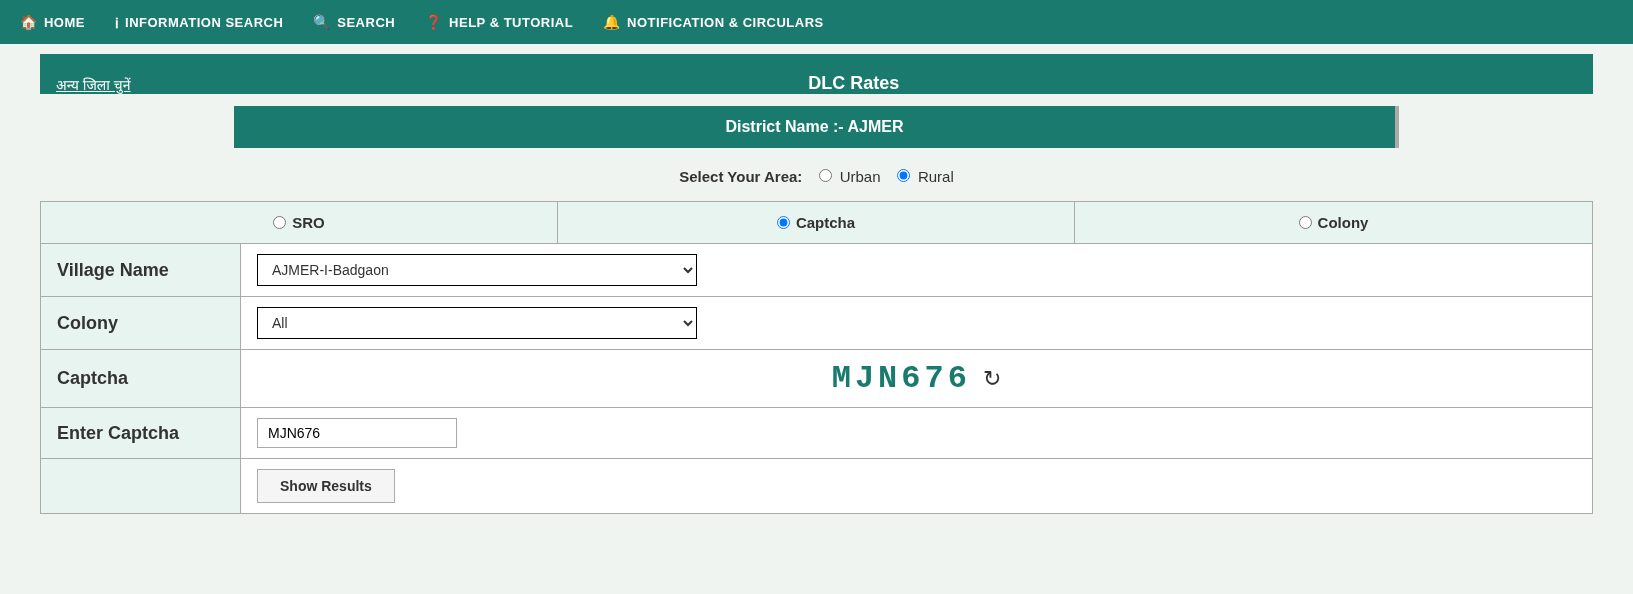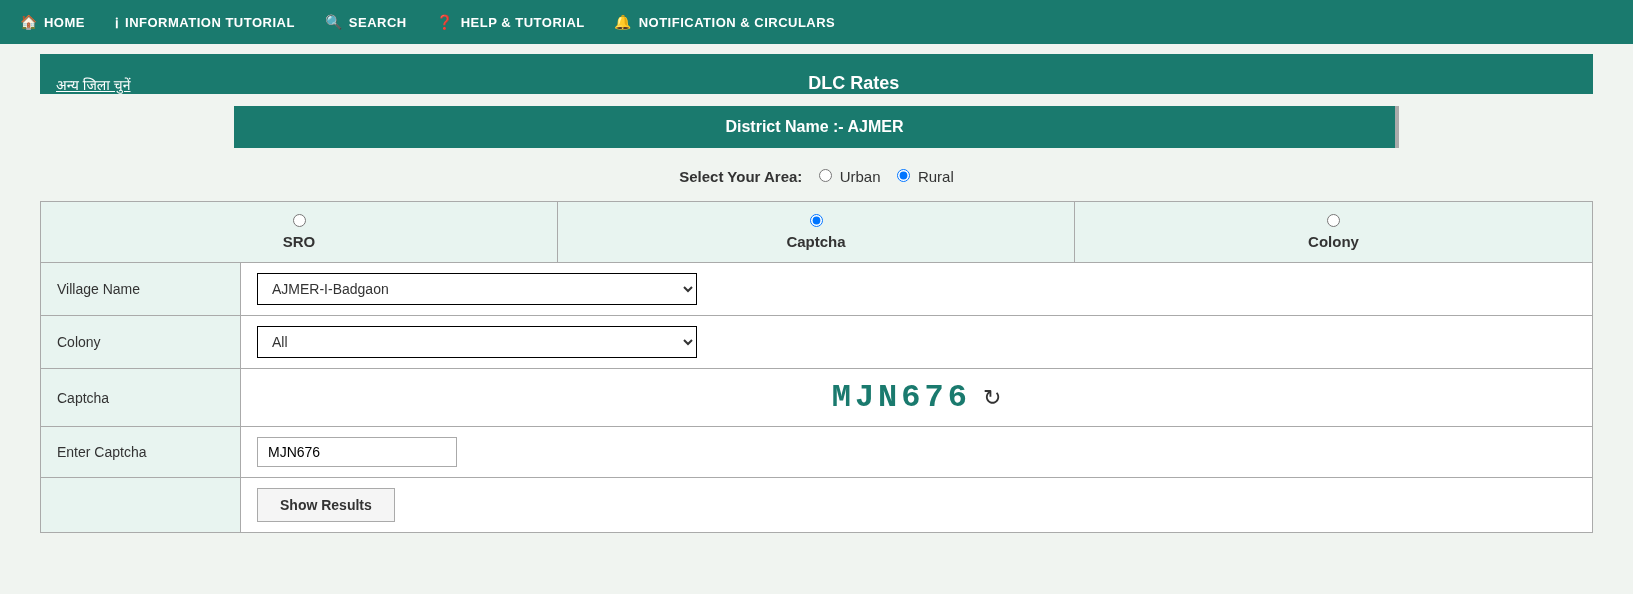--- a/index.html
+++ b/index.html
@@ -108,38 +108,37 @@
       padding: 12px 16px;
       text-align: center;
       font-size: 15px;
       font-weight: bold;
       color: #333;
       border-right: 1px solid #aaa;
       display: flex;
       align-items: center;
       justify-content: center;
       gap: 6px;
-      flex-direction: column;
     }
     .radio-cell:last-child { border-right: none; }
     .radio-cell input[type="radio"] { cursor: pointer; }
 
     
     .data-row {
       display: grid;
       grid-template-columns: 200px 1fr;
       border-bottom: 1px solid #aaa;
       min-height: 48px;
     }
     .data-row:last-child { border-bottom: none; }
     .row-label {
       background: #e8f4f0;
       padding: 12px 16px;
-      font-size: 14px;
-      font-weight: normal;
+      font-size: 18px;
+      font-weight: bold;
       color: #333;
       border-right: 1px solid #aaa;
       display: flex;
       align-items: center;
     }
     .row-value {
       padding: 10px 16px;
       display: flex;
       align-items: center;
       background: #fff;
@@ -202,21 +201,21 @@
 </head>
 <body>
 
 <nav class="navbar">
   <div class="nav-item">
     <span class="nav-icon">🏠</span>
     <span>HOME</span>
   </div>
   <div class="nav-item">
     <span class="nav-icon">ℹ</span>
-    <span>INFORMATION TUTORIAL</span>
+    <span>INFORMATION SEARCH</span>
   </div>
   <div class="nav-item">
     <span class="nav-icon">🔍</span>
     <span>SEARCH</span>
   </div>
   <div class="nav-item">
     <span class="nav-icon">❓</span>
     <span>HELP &amp; TUTORIAL</span>
   </div>
   <div class="nav-item">

